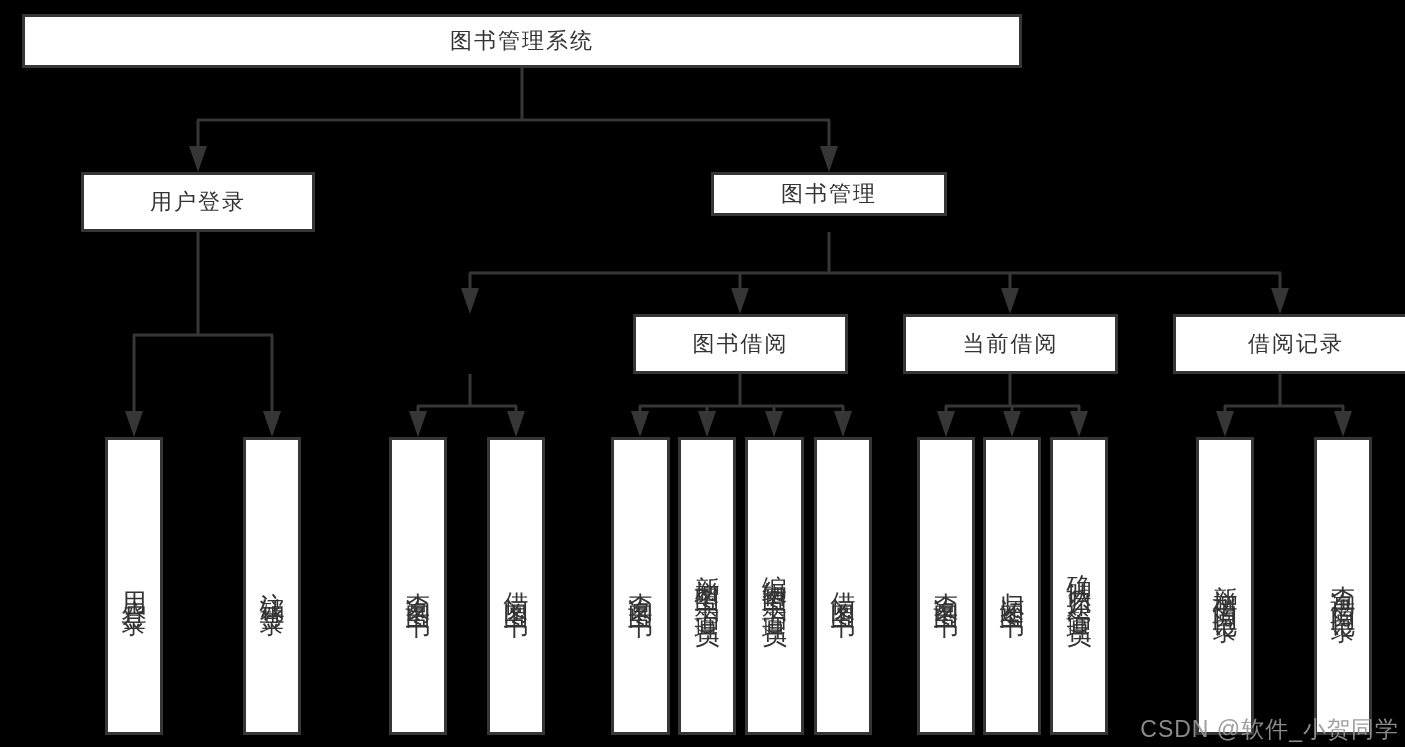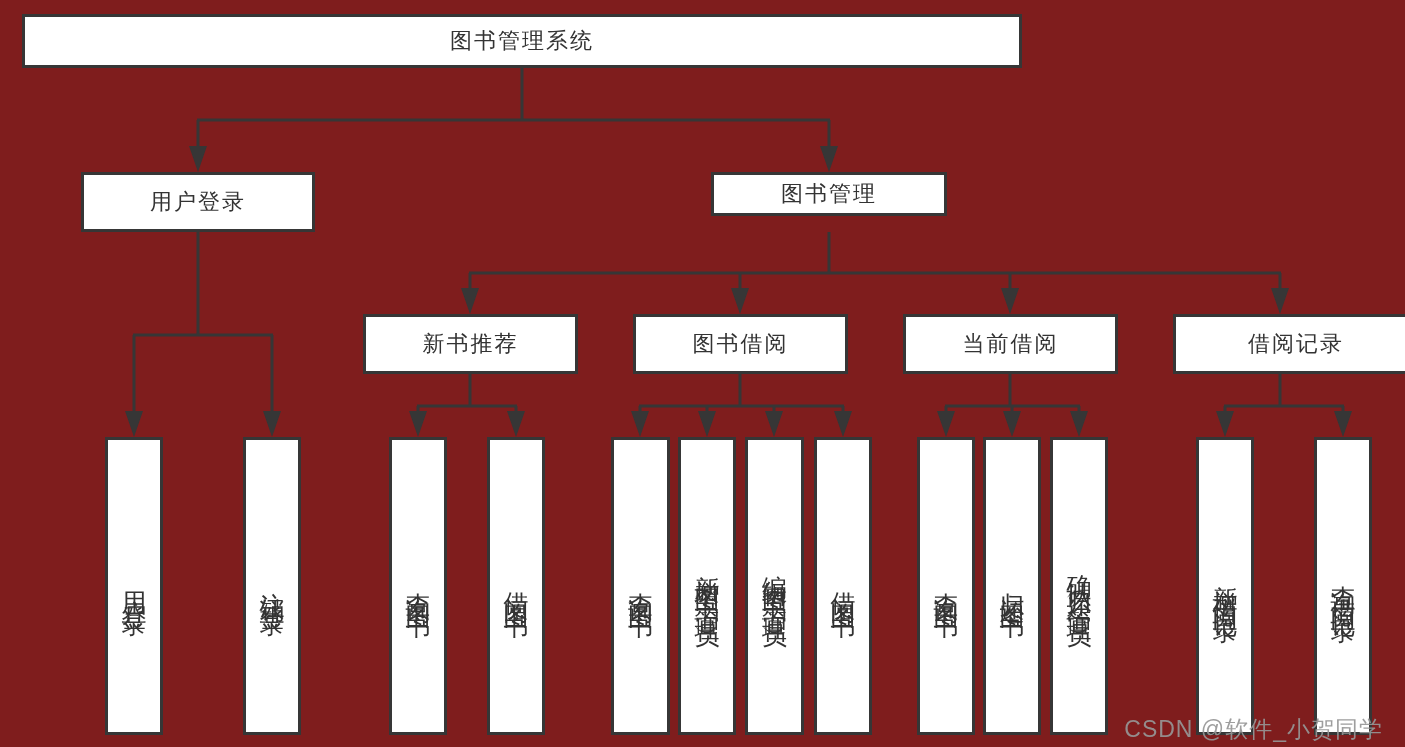--- a/index.html
+++ b/index.html
@@ -1,19 +1,19 @@
 <!DOCTYPE html>
 <html><head>
 <meta charset="utf-8">
 <style>
   html,body { margin:0; padding:0; background:#ffffff; }
   #canvas {
     position:relative;
     width:1405px; height:747px;
-    background:#7f1d1d;
+    background:#000000;
     font-family:"Liberation Sans","DejaVu Sans",sans-serif;
     overflow:hidden;
   }
   svg.connectors {
     position:absolute; left:0; top:0;
     pointer-events:none;
   }
   .node {
     position:absolute;
     background:#ffffff;
@@ -26,21 +26,21 @@
   .hbox { font-size:22px; letter-spacing:2px; font-weight:400; }
   .vtext {
     writing-mode:vertical-rl;
     letter-spacing:7px;
     font-size:25px;
     line-height:1;
     color:#333333;
   }
   .watermark {
     position:absolute;
-    right:22px; bottom:2px;
+    right:6px; bottom:2px;
     font-size:23px;
     color:rgba(150,150,150,0.92);
     letter-spacing:1px;
     z-index:5;
   }
 </style>
 </head>
 <body>
 
 <div id="canvas">
@@ -81,23 +81,20 @@
     <span>图书管理系统</span>
   </div>
 
   <div class="node hbox" style="left:81px;top:172px;width:234px;height:60px;">
     <span>用户登录</span>
   </div>
   <div class="node hbox" style="left:711px;top:172px;width:236px;height:44px;">
     <span>图书管理</span>
   </div>
 
-  <div class="node hbox" style="left:363px;top:314px;width:215px;height:60px;">
-    <span>新书推荐</span>
-  </div>
   <div class="node hbox" style="left:903px;top:314px;width:215px;height:60px;">
     <span>当前借阅</span>
   </div>
   <div class="node hbox" style="left:633px;top:314px;width:215px;height:60px;">
     <span>图书借阅</span>
   </div>
   <div class="node hbox" style="left:1173px;top:314px;width:246px;height:60px;">
     <span>借阅记录</span>
   </div>
 

